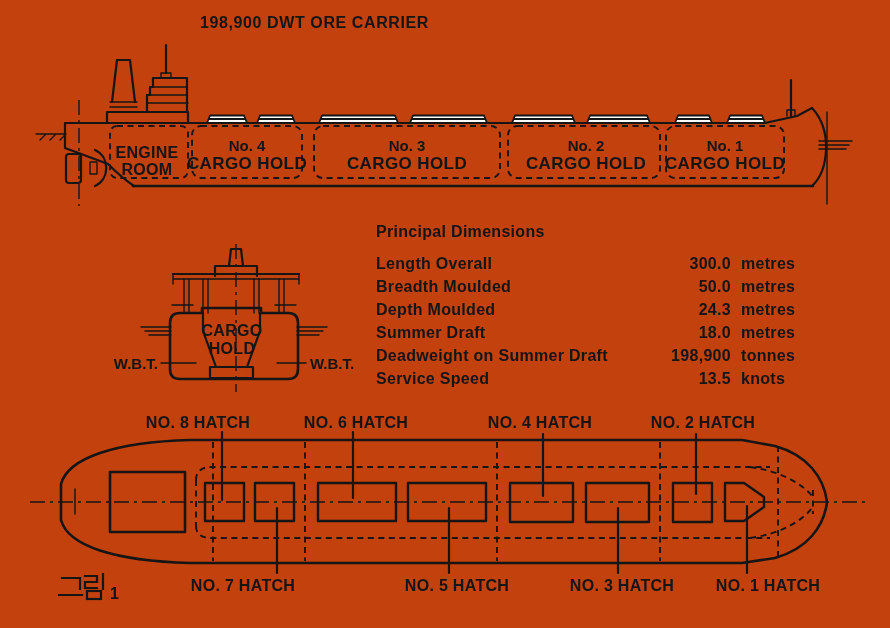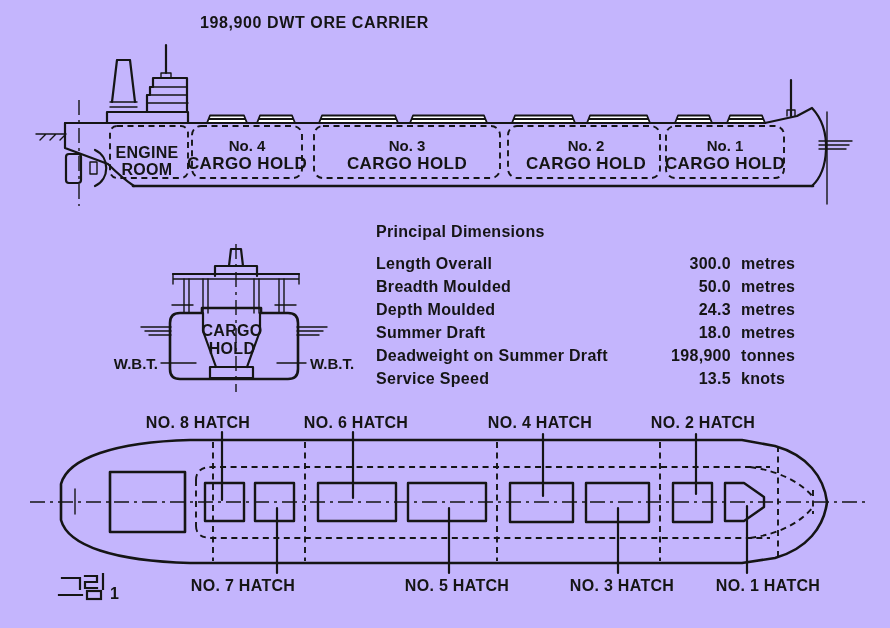--- a/index.html
+++ b/index.html
@@ -1,16 +1,16 @@
 <!DOCTYPE html>
 <html><head>
 <meta charset="utf-8">
 <style>
   html,body{margin:0;padding:0;background:#ffffff;}
-  .stage{position:relative;width:890px;height:628px;background:#c4b5fd;overflow:hidden;}
+  .stage{position:relative;width:890px;height:628px;background:#c2410c;overflow:hidden;}
   svg{display:block;}
   svg text{font-family:"Liberation Sans","DejaVu Sans",sans-serif;font-weight:700;fill:#151515;} .t15{font-size:15px;} .t16{font-size:16px;letter-spacing:.3px;}
   .t17{font-size:17px;letter-spacing:.4px;} .ttl{font-size:16px;letter-spacing:.6px;}
   .mid{text-anchor:middle;} .end{text-anchor:end;}
   .ln{stroke:#151515;fill:none;stroke-width:2.2;stroke-linecap:round;stroke-linejoin:round;}
   .w1{stroke-width:1.4;} .w2{stroke-width:2.2;} .w25{stroke-width:2.6;}
   .dash{stroke:#151515;fill:none;stroke-width:1.9;stroke-dasharray:6 4.5;stroke-linecap:butt;}
   .dd{stroke:#151515;fill:none;stroke-width:1.4;stroke-dasharray:15 5 3 5;stroke-linecap:butt;}
   .cover{fill:#ffffff;stroke:#151515;stroke-width:1.8;stroke-linejoin:round;}
   .hatch{fill:none;stroke:#151515;stroke-width:2.4;stroke-linejoin:round;}

